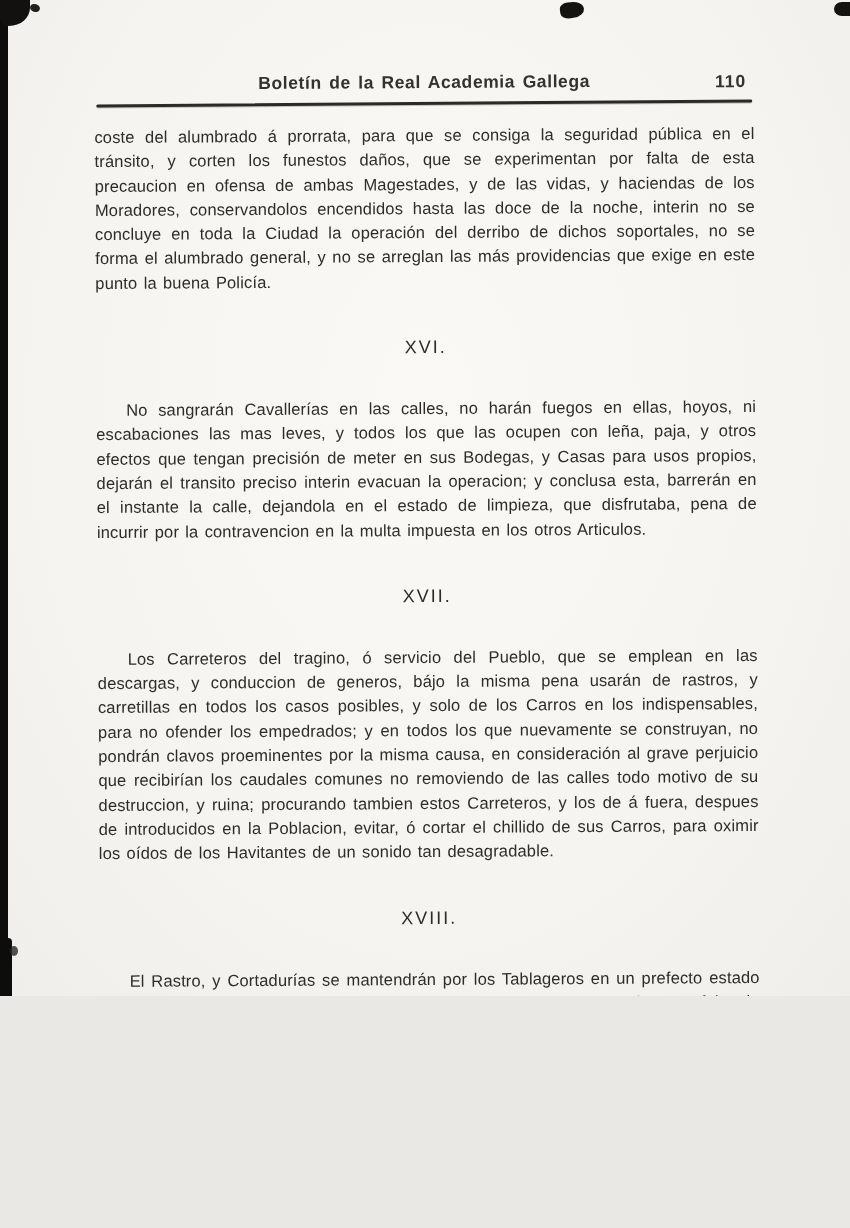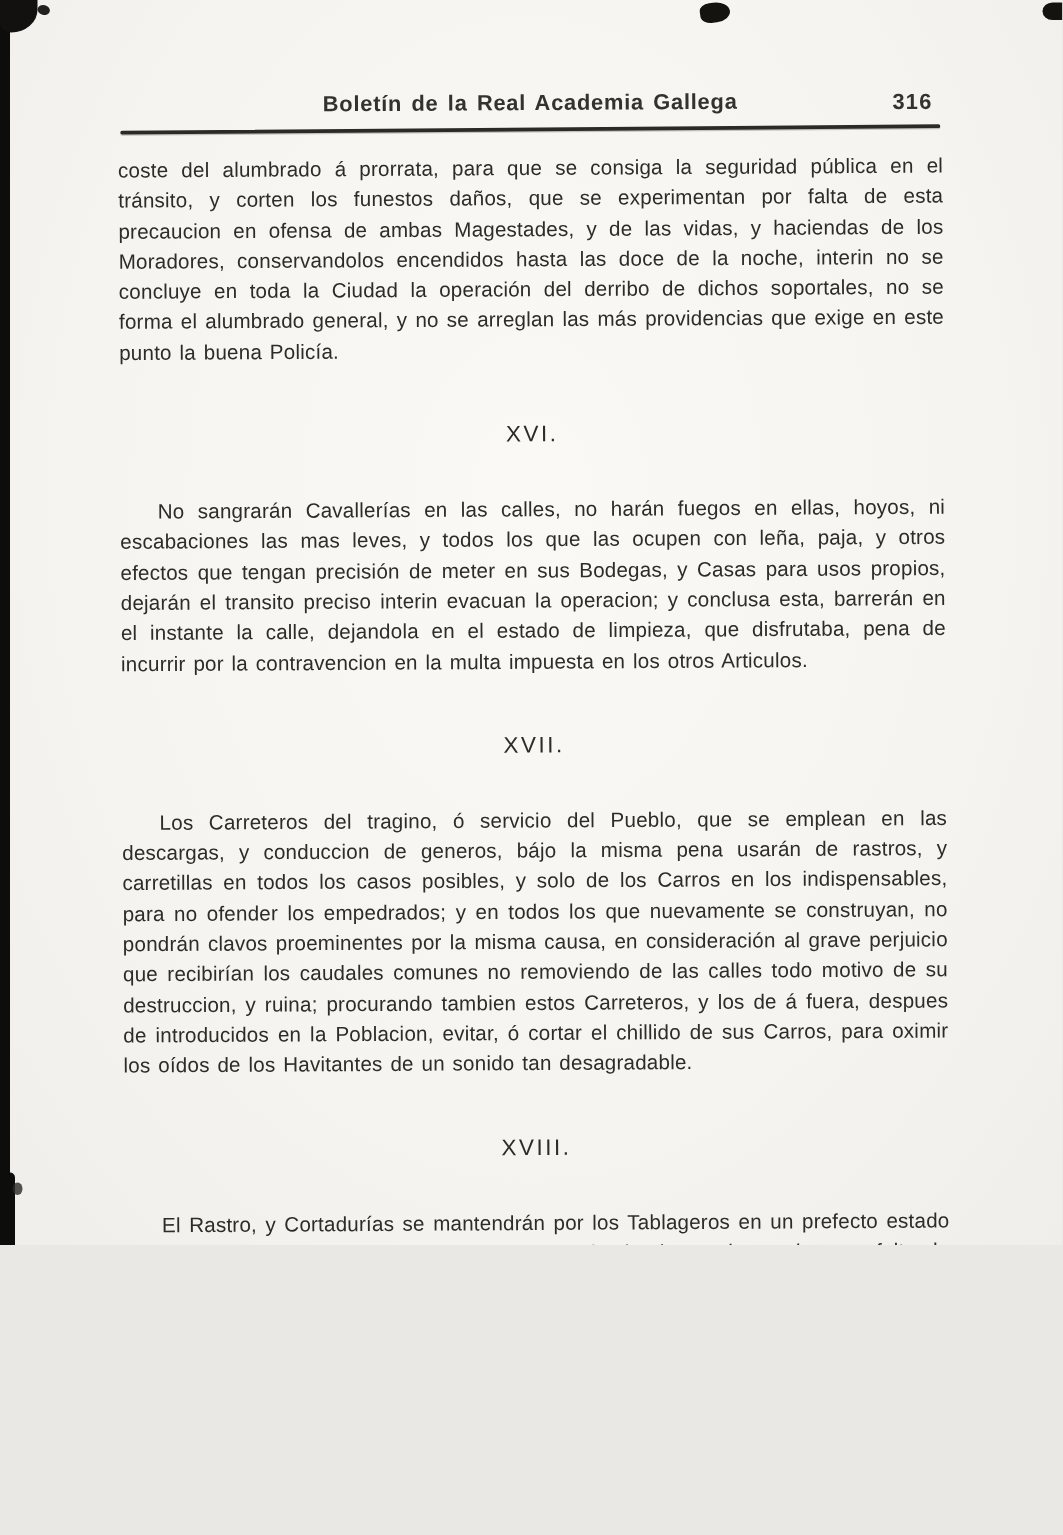--- a/index.html
+++ b/index.html
@@ -86,21 +86,21 @@
   <div class="blot-top-left"></div>
   <div class="blot-top-left-2"></div>
   <div class="blot-top-center"></div>
   <div class="blot-top-right"></div>
   <div class="smudge-left"></div>
 
   <div class="content">
 
     <div class="header">
       <span class="journal-title">Boletín de la Real Academia Gallega</span>
-      <span class="page-number">316</span>
+      <span class="page-number">110</span>
     </div>
     <div class="header-rule"></div>
 
     <div class="body-text">
       <p class="para no-indent">coste del alumbrado á prorrata, para que se consiga la seguridad pública en el tránsito, y corten los funestos daños, que se experimentan por falta de esta precaucion en ofensa de ambas Magestades, y de las vidas, y haciendas de los Moradores, conservandolos encendidos hasta las doce de la noche, interin no se concluye en toda la Ciudad la operación del derribo de dichos soportales, no se forma el alumbrado general, y no se arreglan las más providencias que exige en este punto la buena Policía.</p>
 
       <h2 class="section-heading">XVI.</h2>
 
       <p class="para">No sangrarán Cavallerías en las calles, no harán fuegos en ellas, hoyos, ni escabaciones las mas leves, y todos los que las ocupen con leña, paja, y otros efectos que tengan precisión de meter en sus Bodegas, y Casas para usos propios, dejarán el transito preciso interin evacuan la operacion; y conclusa esta, barrerán en el instante la calle, dejandola en el estado de limpieza, que disfrutaba, pena de incurrir por la contravencion en la multa impuesta en los otros Articulos.</p>
 

